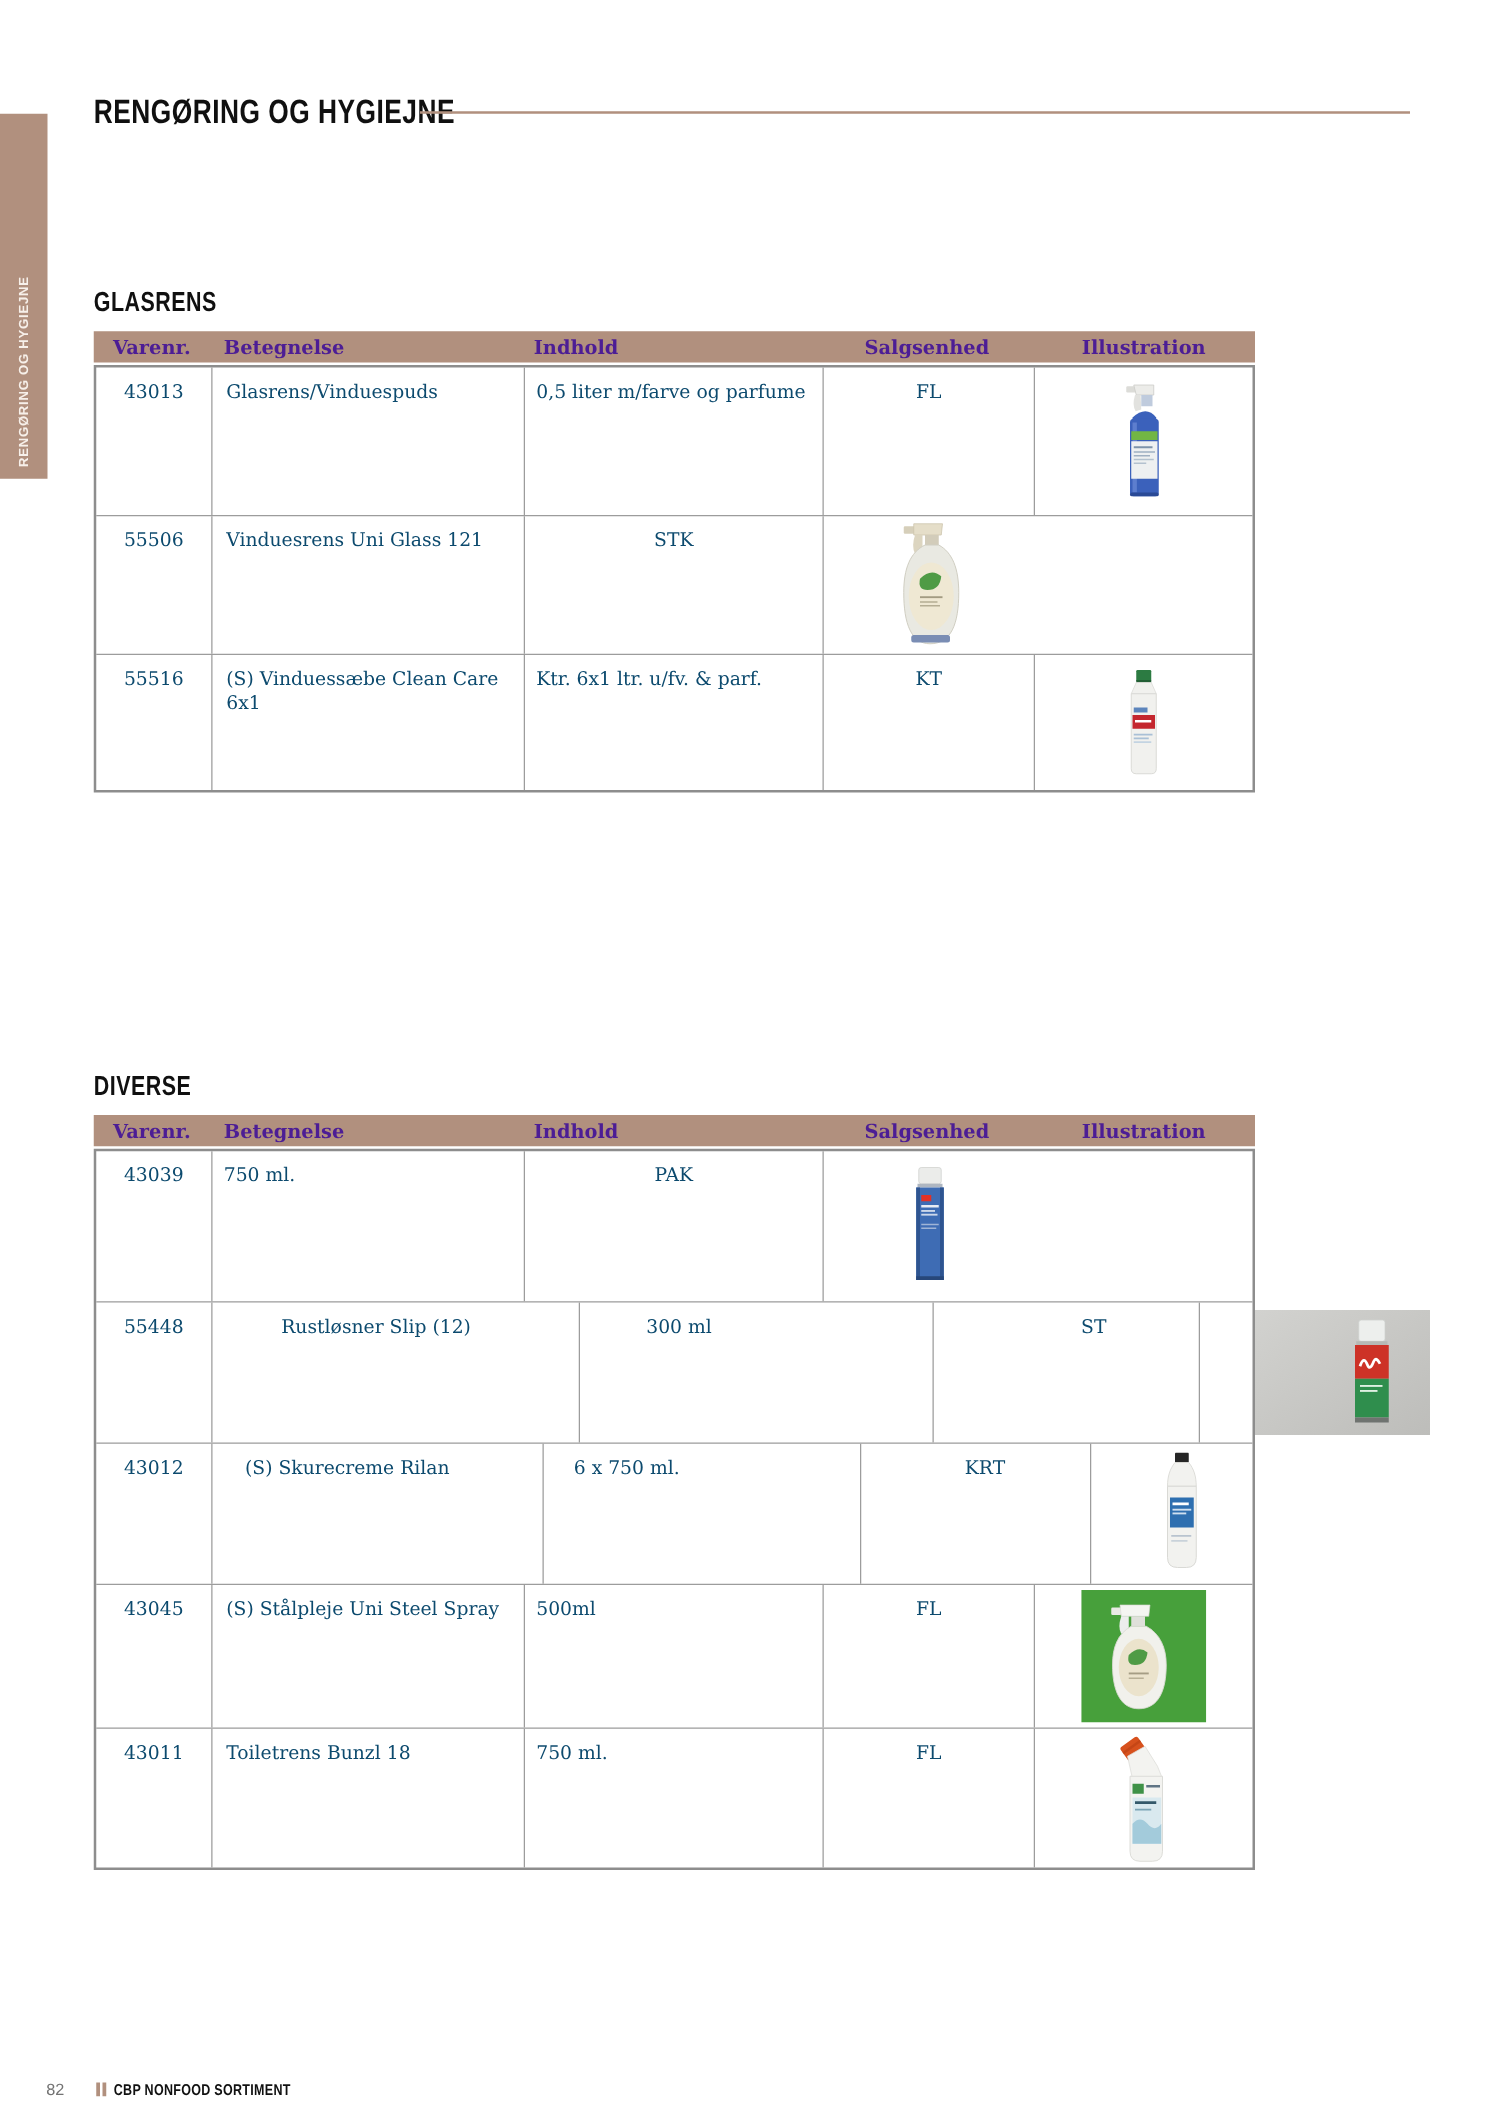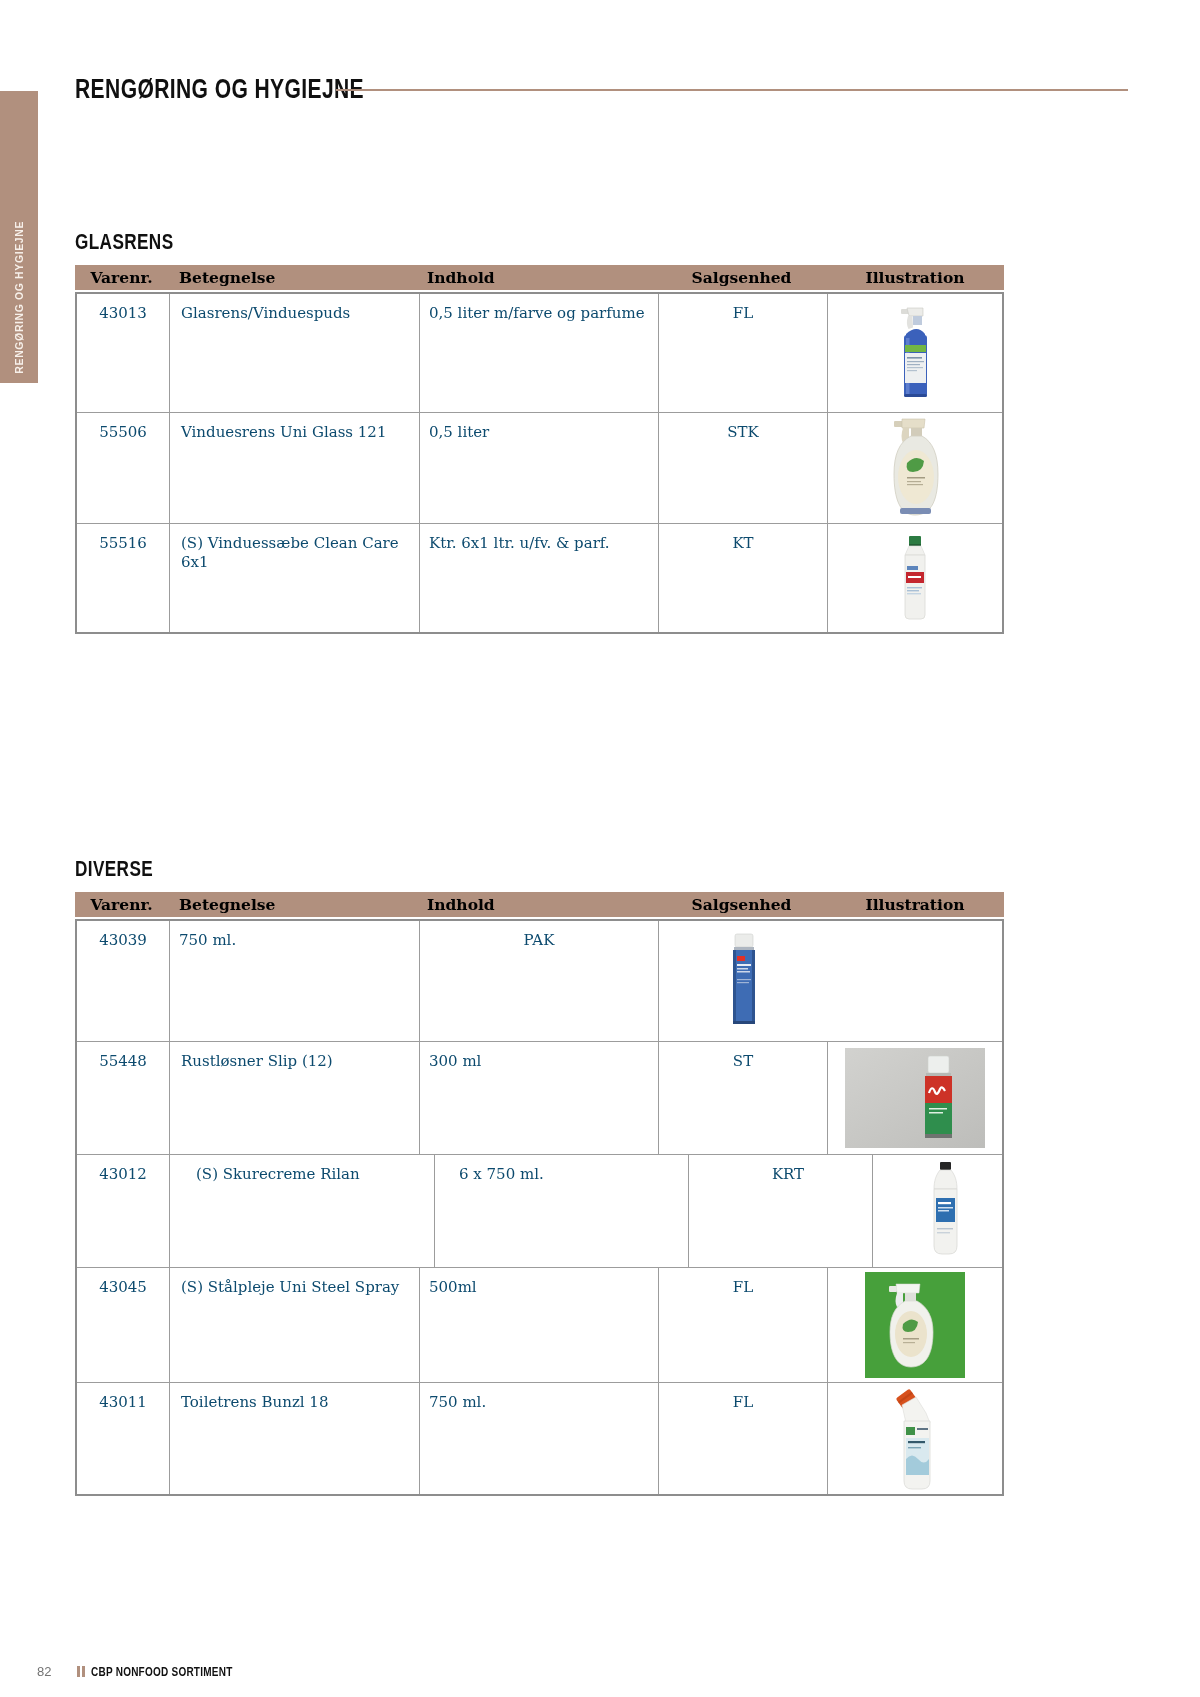--- a/index.html
+++ b/index.html
@@ -14,21 +14,21 @@
   .rule{position:absolute;left:261px;top:13px;width:792px;height:2px;background:var(--tan);}
   
   .side-tab{position:absolute;left:0;top:91px;width:38px;height:292px;background:var(--tan);
             display:flex;align-items:flex-end;justify-content:center;padding-bottom:9px;box-sizing:border-box;}
   .side-tab-text{writing-mode:vertical-rl;transform:rotate(180deg);
             font:700 10.5px "Liberation Sans",sans-serif;letter-spacing:.6px;color:#f7f0ea;white-space:nowrap;}
   
   .section{position:absolute;left:75px;width:929px;}
   .sec-title{font-size:22px;margin:0 0 12px 0;line-height:1;}
   .thead,.trow{display:grid;grid-template-columns:93px 250px 239px 169px 1fr;}
-  .thead{height:25px;background:var(--tan);color:#000000;font-weight:700;font-size:15.5px;
+  .thead{height:25px;background:var(--tan);color:#4c1d95;font-weight:700;font-size:15.5px;
          align-items:center;margin-bottom:2px;}
   .hcell{overflow:hidden;}
   .hcell.col0,.hcell.col3,.hcell.col4{text-align:center;}
   .col1{padding-left:11px;}
   .col2{padding-left:9px;}
   .tbody{border:2px solid #8d8d8d;background:#fff;}
   .trow{border-bottom:1px solid #9c9c9c;}
   .trow:last-child{border-bottom:none;}
   .tcell{border-right:1px solid #9c9c9c;font-size:15px;color:#0c4a6e;padding-top:10px;
          box-sizing:border-box;line-height:1.25;}
@@ -86,21 +86,20 @@
                 <rect x="9" y="58" width="13" height="1.2" fill="#9fb0c2"></rect>
                 <rect x="9" y="61" width="16" height="1.2" fill="#b3c1cf"></rect>
                 <rect x="9" y="64" width="10" height="1.2" fill="#b3c1cf"></rect>
                 <rect x="6" y="88" width="23" height="3" rx="1.5" fill="#2a4a96"></rect>
               </svg>
             </div>
           </div>
           <div class="trow" style="min-height: 107px;">
             <div class="tcell col0">55506</div>
             <div class="tcell col1">Vinduesrens Uni Glass 121</div>
-            <div class="tcell col2">0,5 liter</div>
             <div class="tcell col3">STK</div>
             <div class="tcell col4 illus">
               <svg width="56" height="102" viewBox="0 0 56 102">
                 <rect x="7" y="4" width="9" height="6" rx="1" fill="#d6cfba"></rect>
                 <path d="M15 2 h23 l-1 9 h-22 z" fill="#e5dec9" stroke="#cbc3ab" stroke-width="0.6"></path>
                 <path d="M16 11 q-3 9 0 15 l6 -2 v-13 z" fill="#dcd5c0"></path>
                 <rect x="24" y="11" width="11" height="8" fill="#d2ccba"></rect>
                 <path d="M24 19 C12 25 7 38 7 57 C7 82 13 98 28 98 C45 98 51 82 51 57 C51 38 46 25 35 19 Z" fill="#e9e9e2" stroke="#d0cec2" stroke-width="0.8"></path>
                 <ellipse cx="29" cy="60" rx="18" ry="27" fill="#efe8d3"></ellipse>
                 <path d="M20 46 q9 -9 17 -2 q-1 11 -11 11 q-8 0 -6 -9" fill="#4f9b45"></path>
@@ -153,21 +152,21 @@
                 <rect x="9" y="23" width="8" height="5" fill="#e23127"></rect>
                 <rect x="9" y="31" width="14" height="2" fill="#e8ecf4"></rect>
                 <rect x="9" y="35" width="11" height="1.5" fill="#cdd8ea"></rect>
                 <rect x="9" y="38" width="13" height="1.5" fill="#cdd8ea"></rect>
                 <rect x="9" y="46" width="14" height="1.2" fill="#9fb4d6"></rect>
                 <rect x="9" y="49" width="12" height="1.2" fill="#9fb4d6"></rect>
                 <rect x="5" y="88" width="22" height="3" fill="#27477a"></rect>
               </svg>
             </div>
           </div>
-          <div class="trow" style="min-height: 112px;">
+          <div class="trow" style="min-height: 112px; gap: 44px;">
             <div class="tcell col0">55448</div>
             <div class="tcell col1">Rustløsner Slip (12)</div>
             <div class="tcell col2">300 ml</div>
             <div class="tcell col3">ST</div>
             <div class="tcell col4 illus">
               <svg width="140" height="100" viewBox="0 0 140 100">
                 <defs>
                   <linearGradient id="rg" x1="0" y1="0" x2="1" y2="1">
                     <stop offset="0" stop-color="#d2d2cf"></stop>
                     <stop offset="1" stop-color="#bdbdba"></stop>

